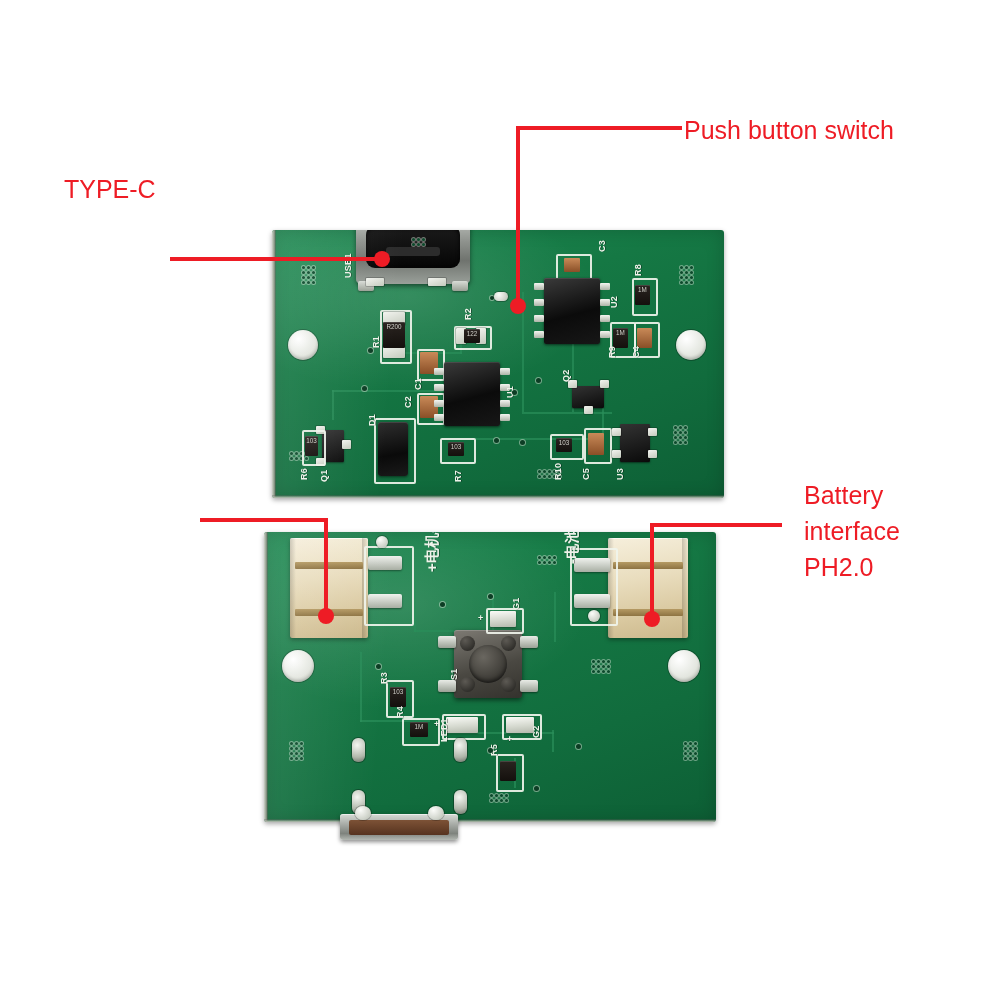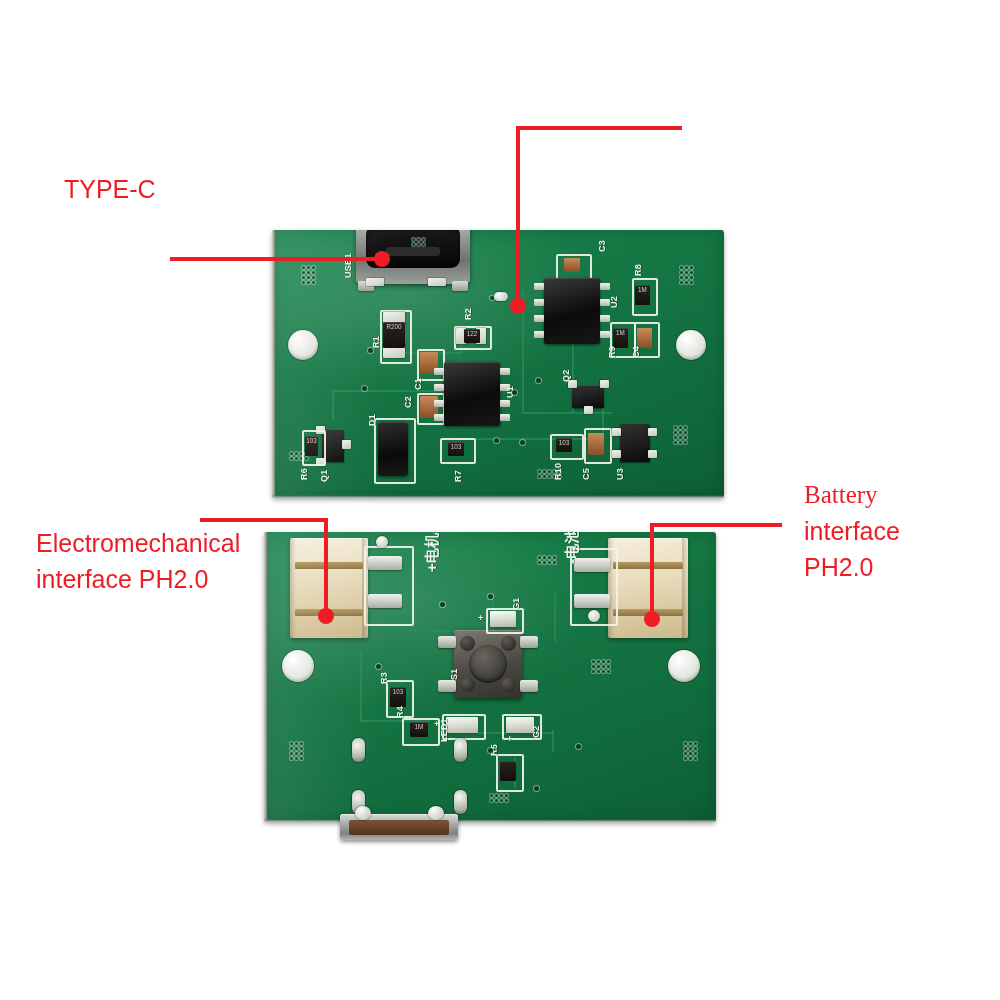--- a/index.html
+++ b/index.html
@@ -486,30 +486,29 @@
   <div class="usbb" style="left:340px;top:814px;width:118px;height:26px;">
     <div class="inner"></div>
   </div>
   <div class="tp" style="left:355px;top:806px;width:16px;height:14px;"></div>
   <div class="tp" style="left:428px;top:806px;width:16px;height:14px;"></div>
 
   <div class="anno" style="left:64px;top:172px;">TYPE-C</div>
   <div class="lead-h" style="left:170px;top:257px;width:212px;"></div>
   <div class="dot" style="left:374px;top:251px;width:16px;height:16px;"></div>
 
+  <div class="anno" style="left:684px;top:113px;">Push button switch</div>
   <div class="lead-h" style="left:516px;top:126px;width:166px;"></div>
   <div class="lead-v" style="left:516px;top:126px;height:180px;"></div>
   <div class="dot" style="left:510px;top:298px;width:16px;height:16px;"></div>
 
-  <div class="anno" style="left:804px;top:478px;font-family:Liberation Serif, serif;">Battery</div>
+  <div class="anno" style="left:804px;top:478px;">Battery</div>
   <div class="anno" style="left:804px;top:514px;">interface</div>
   <div class="anno" style="left:804px;top:550px;">PH2.0</div>
   <div class="lead-h" style="left:650px;top:523px;width:132px;"></div>
   <div class="lead-v" style="left:650px;top:523px;height:96px;"></div>
   <div class="dot" style="left:644px;top:611px;width:16px;height:16px;"></div>
 
-  <div class="anno" style="left:36px;top:526px;">Electromechanical</div>
-  <div class="anno" style="left:36px;top:562px;">interface PH2.0</div>
   <div class="lead-h" style="left:200px;top:518px;width:128px;"></div>
   <div class="lead-v" style="left:324px;top:518px;height:98px;"></div>
   <div class="dot" style="left:318px;top:608px;width:16px;height:16px;"></div>
 
 </div>
 
 </body></html>

